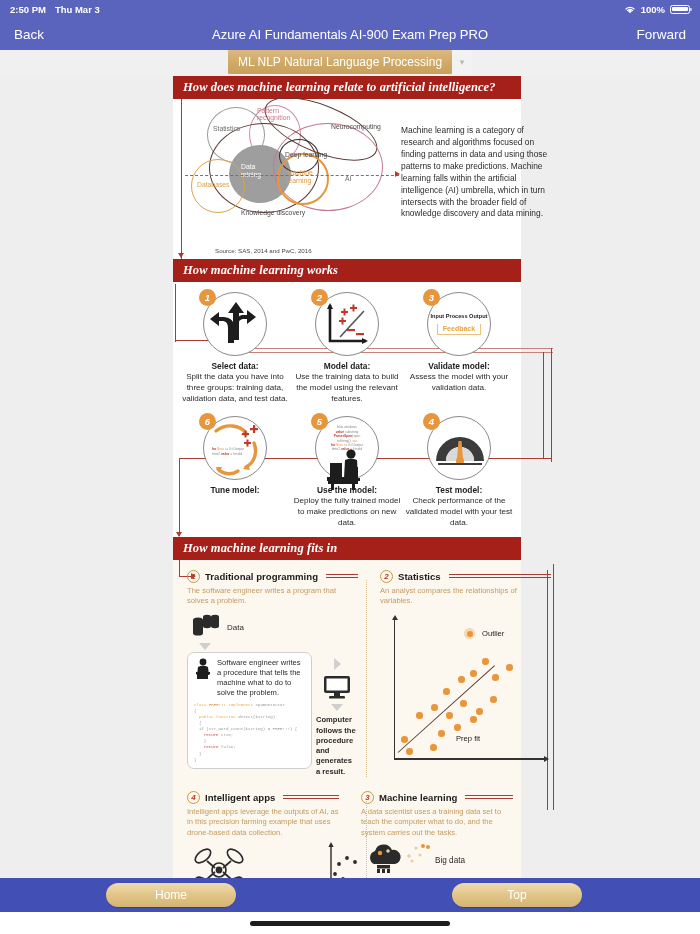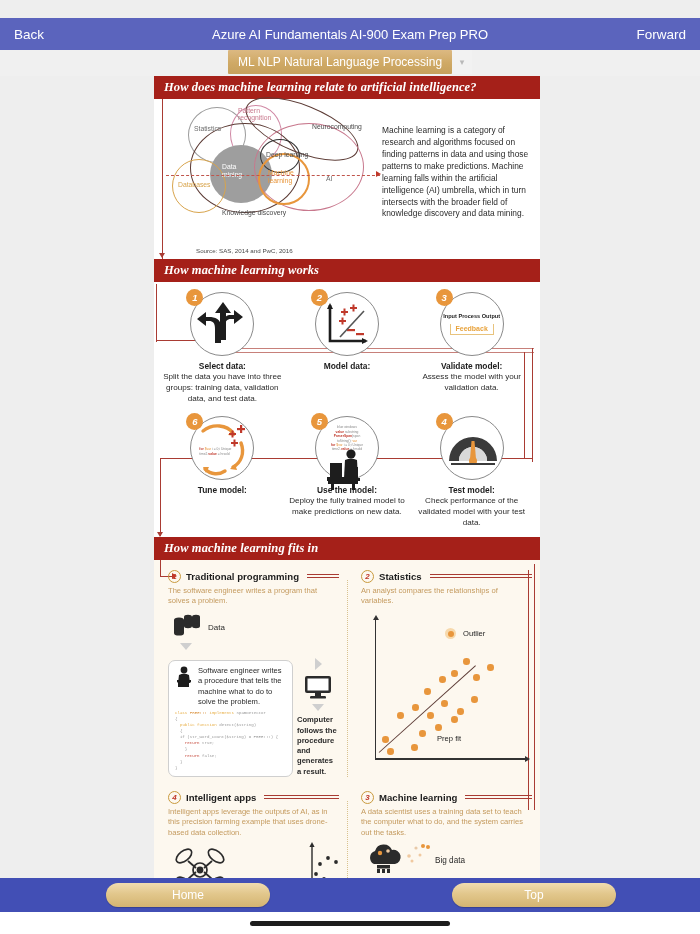--- a/index.html
+++ b/index.html
@@ -50,21 +50,21 @@
     color: #ffffff; font-size: 12px; white-space: nowrap;
     border-radius: 1px; cursor: pointer;
   }
   .tab-chevron { width: 20px; height: 24px; display: flex; align-items: center;
     justify-content: center; color: #b9b9b9; font-size: 9px; cursor: pointer;
     background: #f2f2f2; }
 
   
   .page-wrap { position: absolute; top: 76px; left: 0; width: 700px; height: 806px;
     background: #eeeeee; overflow: hidden; }
-  .page { position: absolute; left: 154px; top: 0; width: 386px; min-height: 806px;
+  .page { position: absolute; left: 173px; top: 0; width: 348px; min-height: 806px;
     background: #ffffff; }
 
   .band { background: #a52019; color: #ffffff; font-family: "Liberation Serif", serif;
     font-style: italic; font-weight: bold; font-size: 12.5px;
     padding: 4px 0 4px 10px; letter-spacing: .1px; }
 
   .sect { position: relative; }
 
   
   .rail { position: absolute; background: #a93b33; }
@@ -140,39 +140,58 @@
   .bestfit { position: absolute; height: 1px; background: #5c3b35;
     transform-origin: left center; }
   .sc-label { position: absolute; font-size: 7.6px; color: #1d1d1d; }
   .outlier-ring { position: absolute; width: 11px; height: 11px; border-radius: 50%;
     background: #f7d9ac; display: flex; align-items: center; justify-content: center; }
   .outlier-ring i { width: 6px; height: 6px; border-radius: 50%; background: #e8963c; display:block;}
 
   
   .toolbar { position: absolute; bottom: 22px; left: 0; width: 700px; height: 34px;
     background: #424fb5; display: flex; align-items: center; }
-  .tbtn { position: absolute; height: 24px; width: 164px;
+  .tbtn { position: absolute; height: 24px; width: 130px;
     background: linear-gradient(180deg, #f0dcb0 0%, #e2c78c 45%, #d4b471 100%);
     border-radius: 12px; color: #ffffff; font-size: 12px;
     display: flex; align-items: center; justify-content: center;
     box-shadow: 0 1px 1px rgba(0,0,0,.2); cursor: pointer; }
   .home-btn { left: 106px; }
   .top-btn { left: 452px; }
   .homebar-area { position: absolute; bottom: 0; left: 0; width: 700px; height: 22px;
     background: #ffffff; display: flex; align-items: center; justify-content: center; }
   .homebar { width: 200px; height: 5px; border-radius: 3px; background: #1d1d1d; }
 
   .dronebox { position: relative; height: 64px; }
   .icon-svg { display:block; }
 </style>
 </head>
 <body>
 
 <div id="app">
 
+  <div class="statusbar">
+    <div class="status-left">
+      <span>2:50 PM</span>
+      <span>Thu Mar 3</span>
+    </div>
+    <div class="status-right">
+      <span class="wifi-icon">
+        <svg class="icon-svg" width="12" height="9" viewBox="0 0 12 9">
+          <path d="M6 8.3 L3.9 5.9 a3.2 3.2 0 0 1 4.2 0 Z" fill="#fff"></path>
+          <path d="M1.9 4.0 a6 6 0 0 1 8.2 0" stroke="#fff" stroke-width="1.1" fill="none" stroke-linecap="round"></path>
+          <path d="M3.3 5.6 a4 4 0 0 1 5.4 0" stroke="#fff" stroke-width="1.1" fill="none" stroke-linecap="round"></path>
+        </svg>
+      </span>
+      <span>100%</span>
+      <span class="batt">
+          <i></i>
+        </span>
+    </div>
+  </div>
 
   <div class="navbar">
     <div class="nav-btn">Back</div>
     <div class="nav-title">Azure AI Fundamentals AI-900 Exam Prep PRO</div>
     <div class="nav-btn">Forward</div>
   </div>
 
   <div class="tabstrip">
     <div class="tab">ML NLP Natural Language Processing</div>
     <div class="tab-chevron">▾</div>
@@ -275,20 +294,21 @@
                       <rect x="36.5" y="11.5" width="2" height="7"></rect>
                   <rect x="23" y="27" width="7" height="2"></rect>
                       <rect x="25.5" y="24.5" width="2" height="7"></rect>
                   <rect x="31" y="36" width="8" height="2.2"></rect>
                   <rect x="40" y="40" width="8" height="2.2"></rect>
                 </g>
                 <path d="M24 44 L48 18" stroke="#555" stroke-width="1.6" fill="none"></path>
               </svg>
             </div>
             <div class="step-title">Model data:</div>
+            <div class="step-desc">Use the training data to build the model using the relevant features.</div>
           </div>
 
           <div class="step">
             <div class="circle">
               <div class="badge">3</div>
               <div class="ipo">Input Process Output</div>
               <div class="feedback">Feedback</div>
             </div>
             <div class="step-title">Validate model:</div>
             <div class="step-desc">Assess the model with your validation data.</div>
@@ -395,21 +415,21 @@
                 <ellipse cx="20" cy="12" rx="4" ry="2.2" fill="#2b2b2b"></ellipse>
                 <ellipse cx="28" cy="3" rx="4" ry="2.2" fill="#2b2b2b"></ellipse>
                 <rect x="24" y="3" width="8" height="9" fill="#2b2b2b"></rect>
                 <ellipse cx="28" cy="12" rx="4" ry="2.2" fill="#2b2b2b"></ellipse>
               </svg>
               <span style="font-size:8px; color:#2b2b2b;">Data</span>
             </div>
 
             <div style="margin:3px 0 2px 12px;" class="gray-arrow-dn"></div>
 
-            <div style="display:flex; align-items:flex-end; gap:4px;">
+            <div style="display:flex; align-items:flex-start; gap:4px;">
               <div class="inner-card" style="width:125px;">
                 <div style="display:flex; gap:3px;">
                   <svg class="icon-svg" width="20" height="22" viewBox="0 0 20 22" style="flex:none;">
                     <circle cx="9" cy="4" r="3.4" fill="#1d1d1d"></circle>
                     <path d="M4 9 q5 -2.5 10 0 l1 8 h-12z" fill="#1d1d1d"></path>
                     <rect x="2" y="14" width="14" height="2.4" fill="#1d1d1d"></rect>
                     <rect x="3" y="16" width="11" height="5" fill="#1d1d1d"></rect>
                   </svg>
                   <div>Software engineer writes a procedure that tells the machine what to do to solve the problem.</div>
                 </div>

